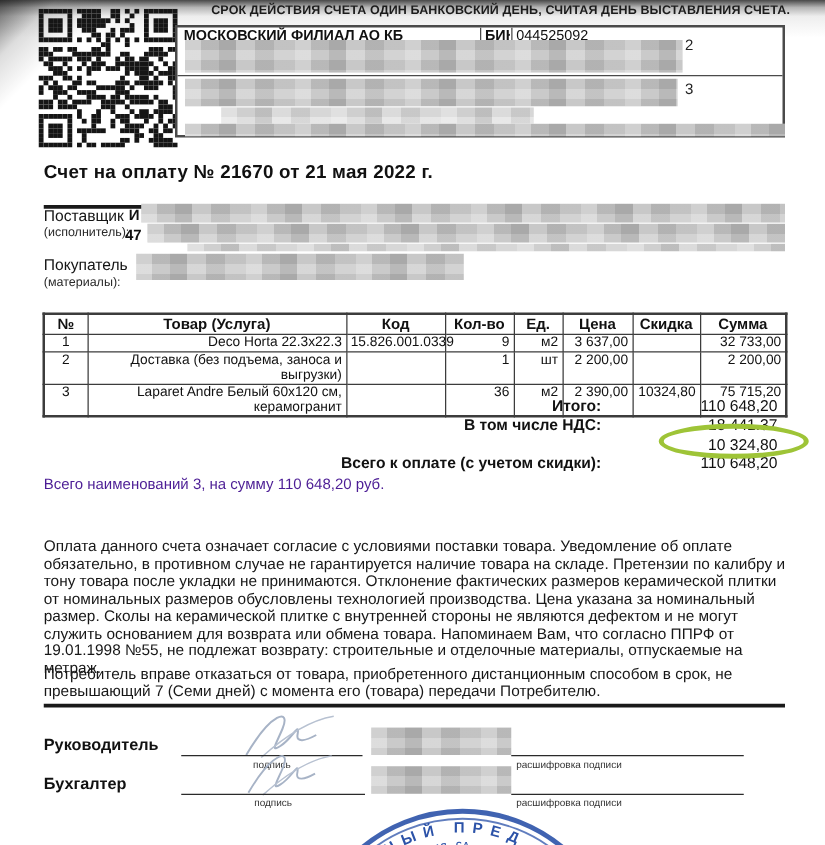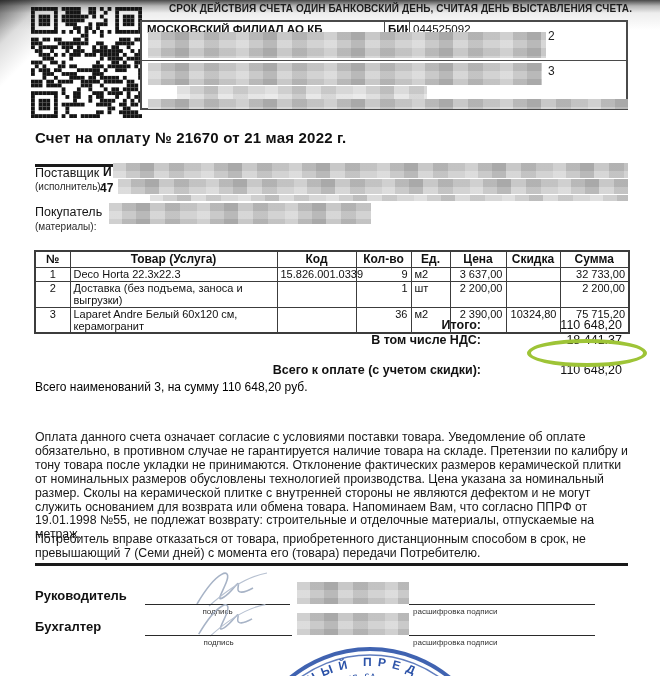--- a/index.html
+++ b/index.html
@@ -32,28 +32,28 @@
   .doc-title{left:35px;top:129px;font-size:15px;font-weight:bold;letter-spacing:.2px;}
   .rule{left:35px;height:2.5px;background:#1a1a1a;width:593px;}
   .party-label{left:35px;font-size:12.5px;color:#151515;}
   .party-sublabel{left:35px;font-size:10px;color:#2a2a2a;}
   .prefix{font-weight:bold;font-size:12px;color:#111;}
   
   table.items{position:absolute;left:34px;top:250px;border-collapse:collapse;table-layout:fixed;width:594px;font-size:11px;}
   table.items th{border:1px solid #3c3c3c;font-size:12px;font-weight:bold;height:15px;padding:0 2px;line-height:1.1;}
   table.items td{border:1px solid #3c3c3c;padding:0 3px;line-height:1.12;vertical-align:top;font-size:11px;height:13px;}
   table.items{border:2px solid #3c3c3c;}
-  .c-center{text-align:center;} .c-right{text-align:right;} .c-left{text-align:left;}
+  .c-center{text-align:center;} .c-right{text-align:right;} .c-left{text-align:right;}
   
   .tot-row{position:absolute;left:0;width:584px;height:16px;font-size:12.5px;}
   .tot-label{position:absolute;left:0;width:481px;text-align:right;font-weight:bold;}
   .tot-label--reg{font-weight:normal;font-size:12px;color:#222;}
   .tot-value{position:absolute;left:482px;width:140px;text-align:right;font-weight:normal;}
   .highlight-ellipse{left:527px;top:339px;width:112px;height:20px;border:4px solid #9ec437;border-radius:50%;}
-  .summary{left:35px;top:380px;font-size:12px;color:#000000;}
+  .summary{left:35px;top:380px;font-size:12px;color:#4c1d95;}
   .words{left:35px;top:397px;font-size:13px;font-weight:bold;}
   .para{left:35px;width:594px;font-size:12.3px;line-height:13.9px;color:#171717;}
   
   .sig-label{left:35px;font-size:13px;font-weight:bold;}
   .sig-line{height:1.3px;background:#2a2a2a;}
   .sig-caption{font-size:8px;color:#333;}
   .sig-squiggle{pointer-events:none;}
   .name-mosaic{width:112px;height:22px;}
 </style>
 </head>
@@ -601,20 +601,21 @@
 
   <div class="tot-row" style="top:318px">
     <span class="tot-label">Итого:</span>
     <span class="tot-value">110 648,20</span>
   </div>
   <div class="tot-row" style="top:333px">
     <span class="tot-label">В том числе НДС:</span>
     <span class="tot-value">18 441.37</span>
   </div>
   <div class="tot-row" style="top:349px">
+    <span class="tot-value">10 324,80</span>
   </div>
   <div class="tot-row" style="top:363px">
     <span class="tot-label">Всего к оплате (с учетом скидки):</span>
     <span class="tot-value">110 648,20</span>
   </div>
   <div class="abs highlight-ellipse"></div>
 
   <div class="abs summary">Всего наименований 3, на сумму 110 648,20 руб.</div>
 
   <div class="abs para" style="top:431px">Оплата данного счета означает согласие с условиями поставки товара. Уведомление об оплате обязательно, в противном случае не гарантируется наличие товара на складе. Претензии по калибру и тону товара после укладки не принимаются. Отклонение фактических размеров керамической плитки от номинальных размеров обусловлены технологией производства. Цена указана за номинальный размер. Сколы на керамической плитке с внутренней стороны не являются дефектом и не могут служить основанием для возврата или обмена товара. Напоминаем Вам, что согласно ППРФ от 19.01.1998 №55, не подлежат возврату: строительные и отделочные материалы, отпускаемые на метраж.</div>

